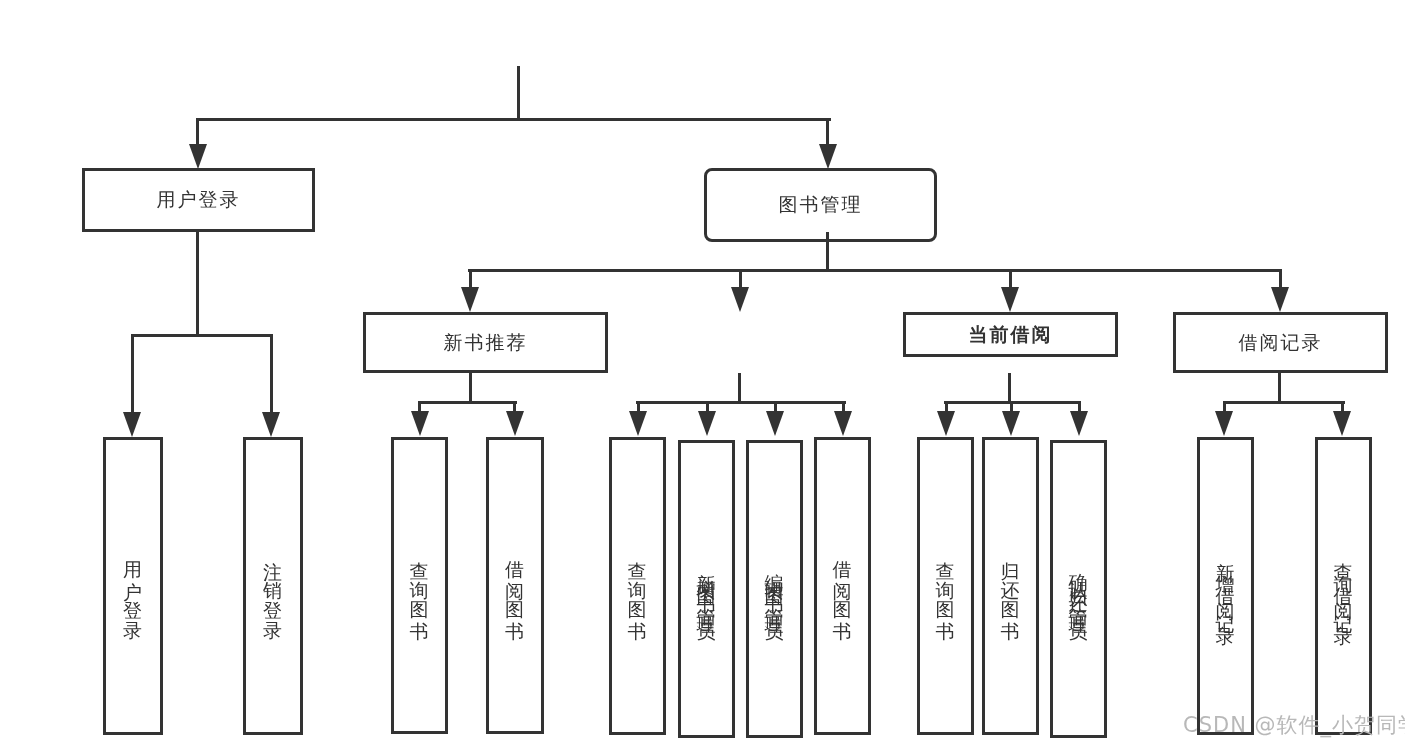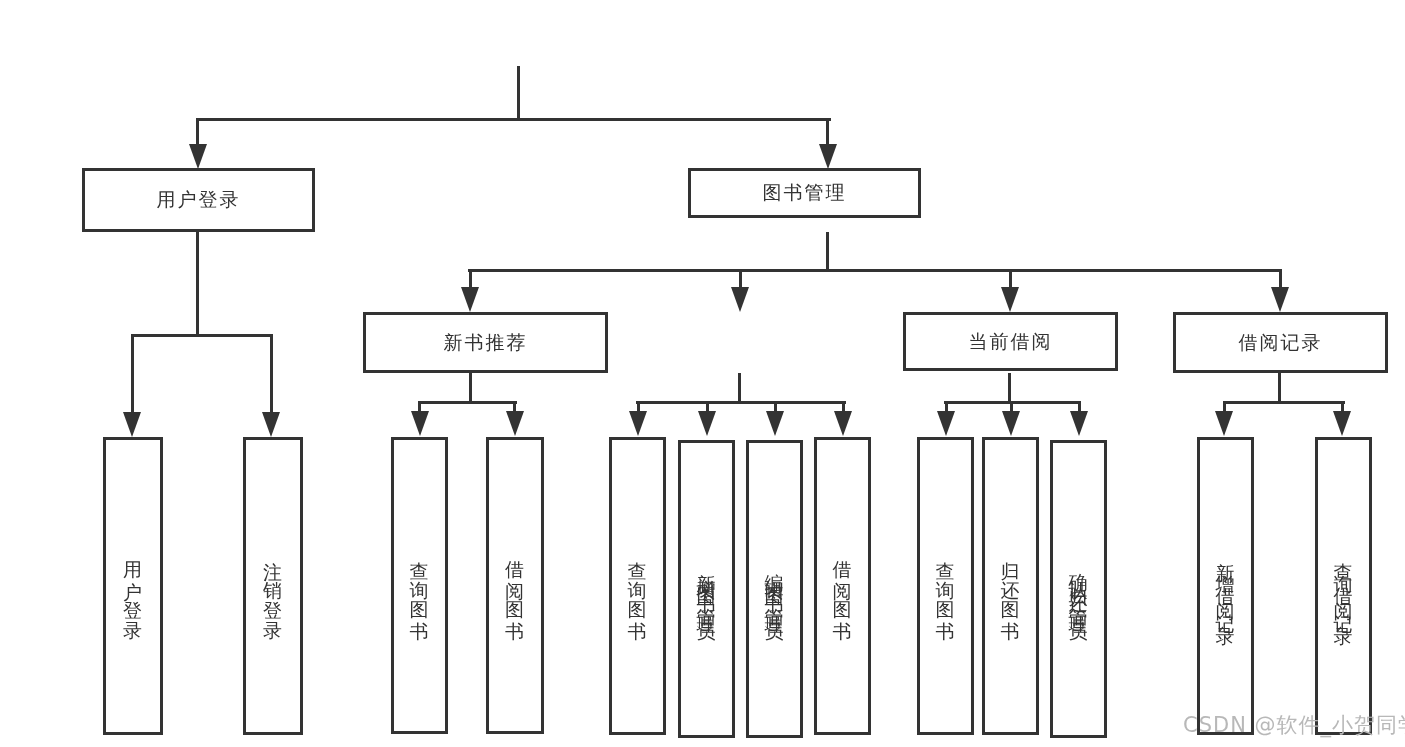--- a/index.html
+++ b/index.html
@@ -38,42 +38,42 @@
 
 
   <div class="ln" style="left:517px; top:66px; width:3px; height:54px;"></div>
   <div class="ln" style="left:196px; top:118px; width:635px; height:3px;"></div>
   <div class="ln" style="left:196px; top:118px; width:3px; height:30px;"></div>
   <div class="tri" style="left:189px; top:144px;"></div>
   <div class="ln" style="left:826px; top:118px; width:3px; height:30px;"></div>
   <div class="tri" style="left:819px; top:144px;"></div>
 
   <div class="node h-node" style="left:82px; top:168px; width:233px; height:64px;">用户登录</div>
-  <div class="node h-node" style="left:688px; top:168px; width:233px; height:50px;">图书管理</div>
+  <div class="node h-node" style="left:704px; top:168px; width:233px; height:74px;border-radius:8px;">图书管理</div>
 
   <div class="ln" style="left:196px; top:232px; width:3px; height:105px;"></div>
   <div class="ln" style="left:131px; top:334px; width:142px; height:3px;"></div>
   <div class="ln" style="left:131px; top:334px; width:3px; height:80px;"></div>
   <div class="tri" style="left:123px; top:412px;"></div>
   <div class="ln" style="left:270px; top:334px; width:3px; height:80px;"></div>
   <div class="tri" style="left:262px; top:412px;"></div>
 
   <div class="ln" style="left:826px; top:232px; width:3px; height:40px;"></div>
   <div class="ln" style="left:468px; top:269px; width:814px; height:3px;"></div>
   <div class="ln" style="left:469px; top:269px; width:3px; height:20px;"></div>
   <div class="tri" style="left:461px; top:287px;"></div>
   <div class="ln" style="left:739px; top:269px; width:3px; height:20px;"></div>
   <div class="tri" style="left:731px; top:287px;"></div>
   <div class="ln" style="left:1009px; top:269px; width:3px; height:20px;"></div>
   <div class="tri" style="left:1001px; top:287px;"></div>
   <div class="ln" style="left:1279px; top:269px; width:3px; height:20px;"></div>
   <div class="tri" style="left:1271px; top:287px;"></div>
 
   <div class="node h-node" style="left:363px; top:312px; width:245px; height:61px;">新书推荐</div>
-  <div class="node h-node" style="left:903px; top:312px; width:215px; height:59px;">当前借阅</div>
+  <div class="node h-node" style="left:903px; top:312px; width:215px; height:45px;font-weight:bold;">当前借阅</div>
   <div class="node h-node" style="left:1173px; top:312px; width:215px; height:61px;">借阅记录</div>
 
   <div class="ln" style="left:469px; top:373px; width:3px; height:31px;"></div>
   <div class="ln" style="left:418px; top:401px; width:99px; height:3px;"></div>
   <div class="ln" style="left:418px; top:401px; width:3px; height:13px;"></div>
   <div class="tri" style="left:411px; top:411px;"></div>
   <div class="ln" style="left:513px; top:401px; width:3px; height:13px;"></div>
   <div class="tri" style="left:506px; top:411px;"></div>
 
   <div class="ln" style="left:738px; top:373px; width:3px; height:31px;"></div>

